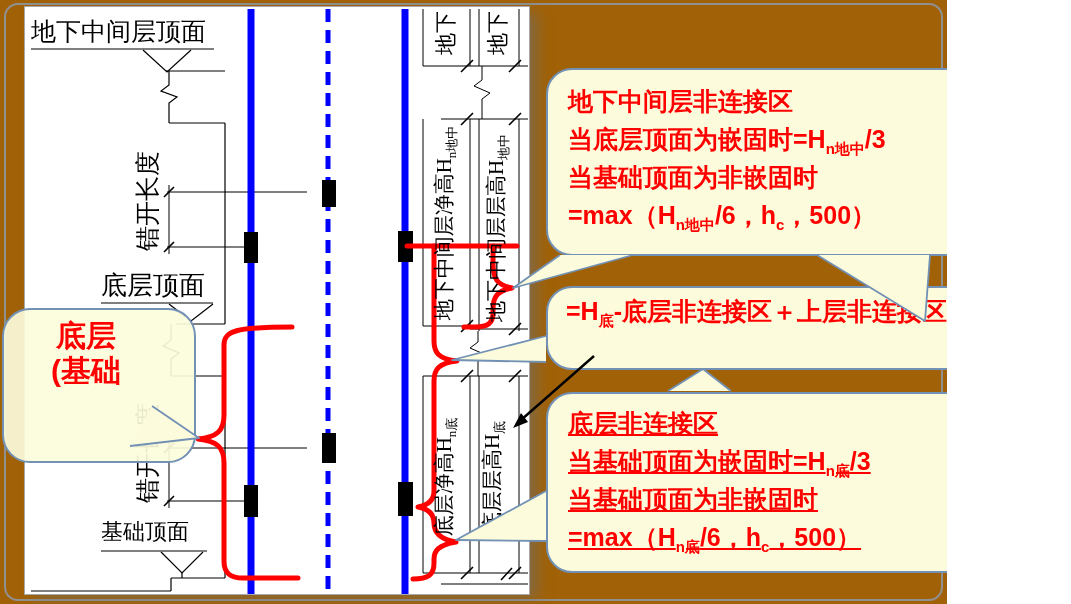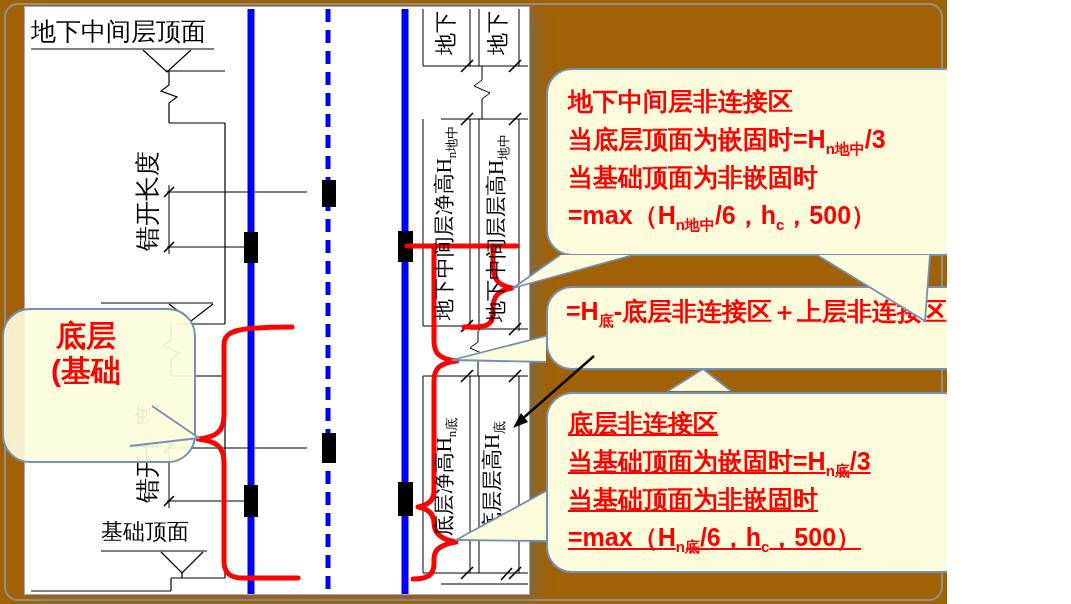--- a/index.html
+++ b/index.html
@@ -110,20 +110,21 @@
 
       <g>
         <path class="red" d="M291,326 C234,326 223,330 223,344 L223,414 C223,430 216,436 197,438 C216,440 223,446 223,462 L223,560 C223,573 230,577 242,577 L297,577"></path>
         <path class="red" d="M406,245 H516"></path>
         <path class="red" d="M433,245 L433,340 C433,352 438,358 456,360 C438,362 433,368 433,380 L433,490 C433,499 428,504 417,506 C428,508 433,513 433,522 C433,530 437,538 455,541 C437,544 433,550 433,558 L433,562 C433,574 427,578 412,578"></path>
         <path class="red" d="M492,245 L492,262 C492,278 496,284 511,287 C496,290 492,296 492,308 L492,312 C492,322 487,326 474,326 L463,326"></path>
       </g>
     </svg>
 
     <div class="cadlabel" style="left:6px;top:12px;font-size:25px;">地下中间层顶面</div>
+    <div class="cadlabel" style="left:76px;top:266px;font-size:26px;">底层顶面</div>
     <div class="cadlabel" style="left:76px;top:514px;font-size:22px;text-align:right;">基础顶面</div>
     <div class="cadlabel rot" style="left:122px;top:194px;font-size:25px;">错开长度</div>
     <div class="cadlabel rot" style="left:122px;top:446px;font-size:25px;">错开长度</div>
     <div class="cadlabel rot" style="left:421px;top:26px;font-size:22px;">地下</div>
     <div class="cadlabel rot" style="left:473px;top:26px;font-size:22px;">地下</div>
     <div class="cadlabel rot" style="left:421px;top:216px;font-size:21px;">地下中间层净高H<sub>n地中</sub></div>
     <div class="cadlabel rot" style="left:473px;top:221px;font-size:21px;">地下中间层层高H<sub>地中</sub></div>
     <div class="cadlabel rot" style="left:421px;top:470px;font-size:21px;">底层净高H<sub>n底</sub></div>
     <div class="cadlabel rot" style="left:469px;top:470px;font-size:21px;">底层层高H<sub>底</sub></div>
   </div>

